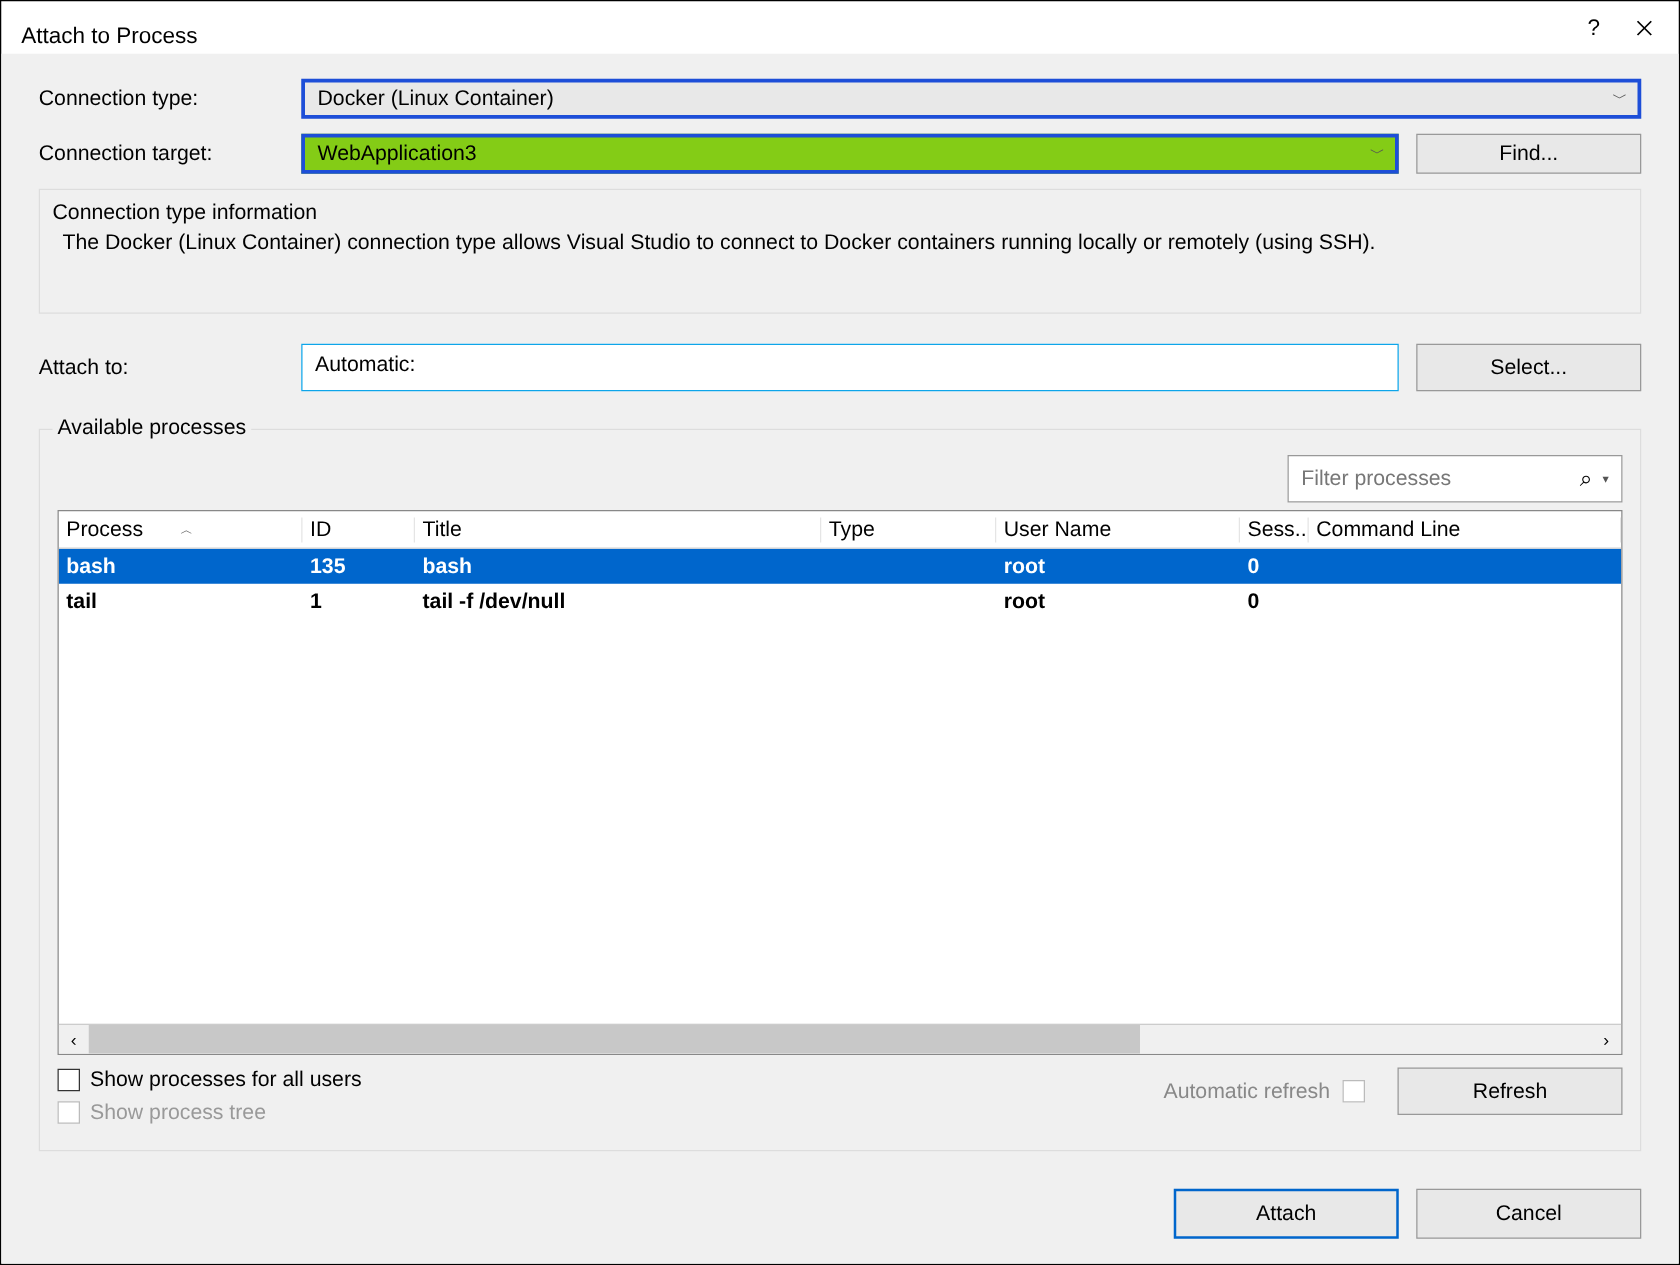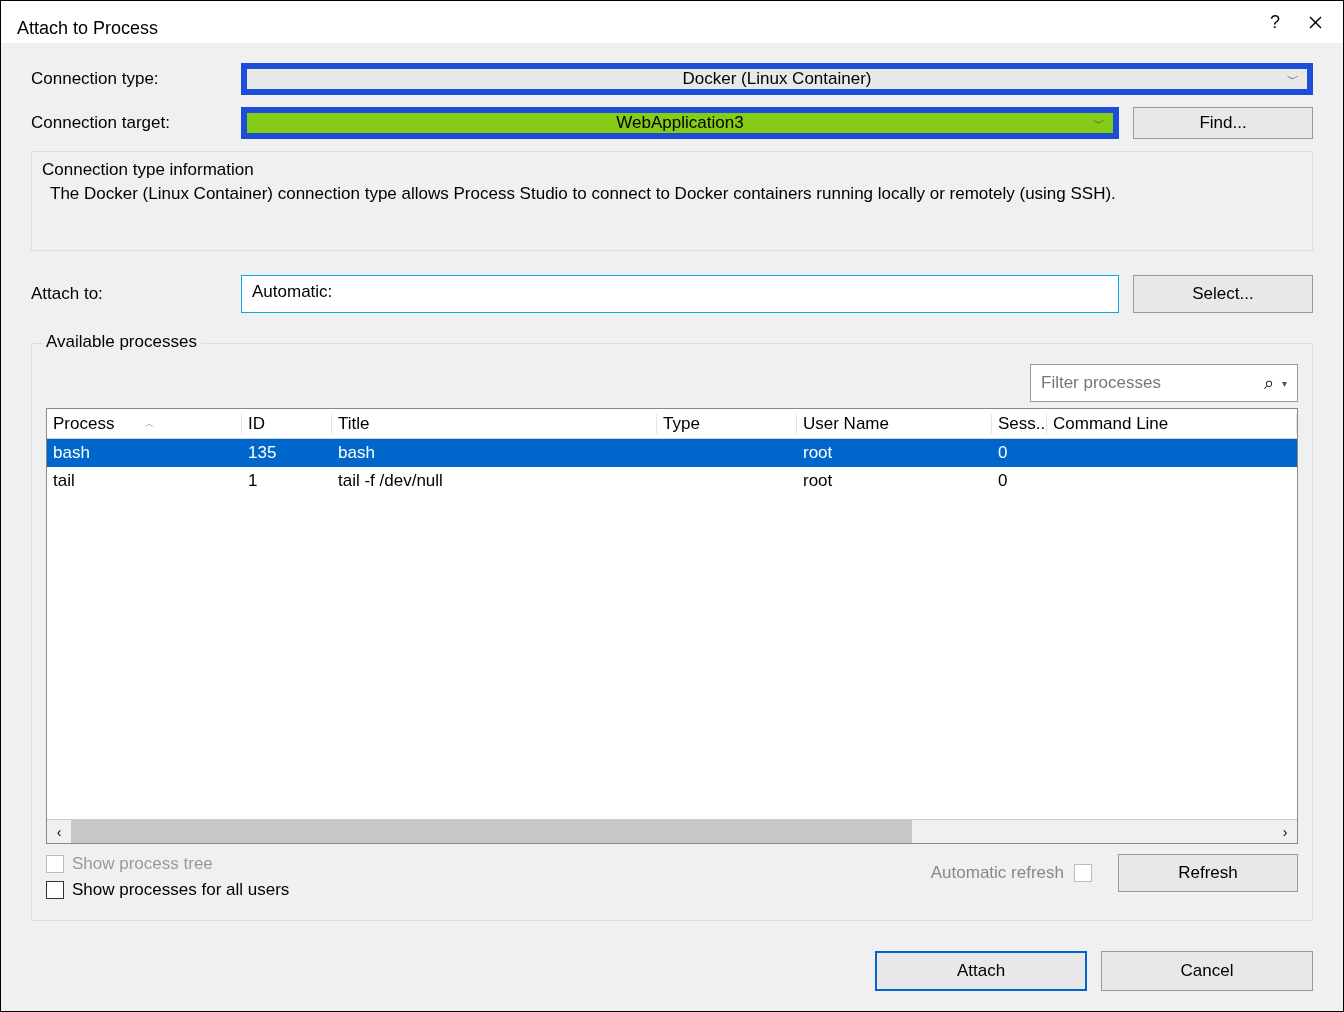--- a/index.html
+++ b/index.html
@@ -3,42 +3,42 @@
 <meta charset="utf-8">
 <style>
 * { box-sizing: border-box; margin: 0; padding: 0; font-family: "Segoe UI", Tahoma, sans-serif; }
 body { background: #fff; width: 1344px; height: 1012px; overflow: hidden; border: 1px solid #000; }
 .title-bar { display: flex; align-items: flex-end; padding: 4px 8px 4px 16px; height: 42px; }
 .title-bar .title { flex: 1; font-size: 18px; }
 .title-bar .btn { width: 40px; height: 34px; display: flex; align-items: center; justify-content: center; font-size: 18px; cursor: pointer; }
 .content { padding: 20px 30px; background: #f0f0f0; height: calc(100% - 42px); display: flex; flex-direction: column; }
 .row { display: flex; align-items: center; margin-bottom: 12px; }
 .row .label { width: 210px; font-size: 17px; }
-.combo { flex: 1; height: 32px; border: 6px solid #1d4ed8; background: #e8e8e8; display: flex; align-items: center; padding: 0 10px; font-size: 17px; position: relative; justify-content: center; }
+.combo { flex: 1; height: 32px; border: 3px solid #1d4ed8; background: #e8e8e8; display: flex; align-items: center; padding: 0 10px; font-size: 17px; position: relative; }
 .combo.white { background: #84cc16; }
 .combo .chev { position: absolute; right: 8px; top: 50%; transform: translateY(-50%); font-size: 12px; color: #555; }
 .btn-side { width: 180px; height: 32px; margin-left: 14px; border: 1px solid #999; background: #e8e8e8; font-size: 17px; cursor: pointer; }
 .info-box { border: 1px solid #ddd; padding: 8px 10px 18px 10px; margin-bottom: 24px; min-height: 100px; }
 .info-title { font-size: 17px; margin-bottom: 4px; }
 .info-text { font-size: 17px; padding-left: 8px; }
 .attach-row .textbox { flex: 1; height: 38px; border: 1px solid #0ea5e9; background: #fff; padding: 6px 10px; font-size: 17px; }
 .btn-side.tall { height: 38px; }
 .group { border: 1px solid #ddd; flex: 1; display: flex; flex-direction: column; padding: 0 14px 14px 14px; margin-top: 18px; position: relative; }
 .group-title { position: relative; top: -12px; background: #f0f0f0; display: inline-block; font-size: 17px; width: fit-content; padding: 0 4px; margin-left: -4px; }
 .filter-row { display: flex; justify-content: flex-end; margin-bottom: 6px; }
 .filter-box { width: 268px; height: 38px; border: 1px solid #999; background: #fff; display: flex; align-items: center; padding: 0 10px; font-size: 17px; color: #777; }
 .filter-box span.placeholder { flex: 1; }
 .filter-box .mag { font-size: 18px; color: #000; margin-right: 8px; }
 .filter-box .drop { font-size: 10px; color: #555; }
 .table { border: 1px solid #888; background: #fff; flex: 1; display: flex; flex-direction: column; overflow: hidden; }
 .thead { display: flex; border-bottom: 1px solid #d0d0d0; font-size: 17px; height: 30px; align-items: center; }
 .th { padding: 0 6px; border-right: 1px solid #e5e5e5; overflow: hidden; white-space: nowrap; }
 .sort-ind { font-size: 10px; color: #666; margin-left: 30px; position: relative; top: -2px; }
 .tbody { flex: 1; overflow: hidden; }
-.tr { display: flex; font-size: 17px; height: 28px; align-items: center; }
+.tr { display: flex; font-size: 17px; height: 28px; align-items: center; font-weight: bold; }
 .tr.selected { background: #0066cc; color: #fff; }
 .td { padding: 0 6px; overflow: hidden; white-space: nowrap; }
 .c-process { width: 195px; }
 .c-id { width: 90px; }
 .c-title { width: 325px; }
 .c-type { width: 140px; }
 .c-user { width: 195px; }
 .c-sess { width: 55px; }
 .c-cmd { flex: 1; }
 .hscroll { height: 24px; border-top: 1px solid #ccc; display: flex; align-items: center; background: #f0f0f0; }
@@ -46,21 +46,21 @@
 .hscroll .track { flex: 1; height: 100%; background: #f0f0f0; position: relative; }
 .hscroll .thumb { position: absolute; left: 0; top: 0; height: 100%; width: 70%; background: #c8c8c8; }
 .bottom-options { display: flex; margin-top: 10px; align-items: flex-start; }
 .checks { flex: 1; }
 .check-row { display: flex; align-items: center; font-size: 17px; margin-bottom: 6px; }
 .check-row.disabled { color: #999; }
 .checkbox { width: 18px; height: 18px; border: 1px solid #333; margin-right: 8px; background: #fff; }
 .check-row.disabled .checkbox { border-color: #bbb; }
 .refresh-area { display: flex; align-items: center; gap: 10px; font-size: 17px; color: #888; }
 .bottom-buttons { display: flex; justify-content: flex-end; gap: 14px; margin-top: 30px; }
-.dlg-btn { width: 212px; height: 40px; border: 1px solid #999; background: #e8e8e8; font-size: 17px; cursor: pointer; }
+.dlg-btn { width: 180px; height: 40px; border: 1px solid #999; background: #e8e8e8; font-size: 17px; cursor: pointer; }
 .dlg-btn.primary { border: 2px solid #0066cc; }
 </style>
 </head>
 <body>
 
 <div class="title-bar">
   <div class="title">Attach to Process</div>
   <div class="btn">?</div>
   <div class="btn">
     <svg width="13" height="13" viewBox="0 0 13 13">
@@ -84,21 +84,21 @@
     <div class="label">Connection target:</div>
     <div class="combo white">
       <span>WebApplication3</span>
       <span class="chev">﹀</span>
     </div>
     <button class="btn-side">Find...</button>
   </div>
 
   <div class="info-box">
     <div class="info-title">Connection type information</div>
-    <div class="info-text">The Docker (Linux Container) connection type allows Process Studio to connect to Docker containers running locally or remotely (using SSH).</div>
+    <div class="info-text">The Docker (Linux Container) connection type allows Visual Studio to connect to Docker containers running locally or remotely (using SSH).</div>
   </div>
 
   <div class="row attach-row">
     <div class="label">Attach to:</div>
     <div class="textbox">Automatic:</div>
     <button class="btn-side tall">Select...</button>
   </div>
 
   <div class="group">
     <div class="group-title">Available processes</div>
@@ -145,27 +145,27 @@
         <div class="arrow">‹</div>
         <div class="track">
             <div class="thumb"></div>
           </div>
         <div class="arrow">›</div>
       </div>
     </div>
 
     <div class="bottom-options">
       <div class="checks">
+        <div class="check-row">
+          <div class="checkbox"></div>
+          <span>Show processes for all users</span>
+        </div>
         <div class="check-row disabled">
           <div class="checkbox"></div>
           <span>Show process tree</span>
-        </div>
-        <div class="check-row">
-          <div class="checkbox"></div>
-          <span>Show processes for all users</span>
         </div>
       </div>
       <div class="refresh-area">
         <span>Automatic refresh</span>
         <div class="checkbox" style="border-color:#bbb"></div>
         <button class="btn-side" style="height:38px;margin-left:8px">Refresh</button>
       </div>
     </div>
   </div>
 

